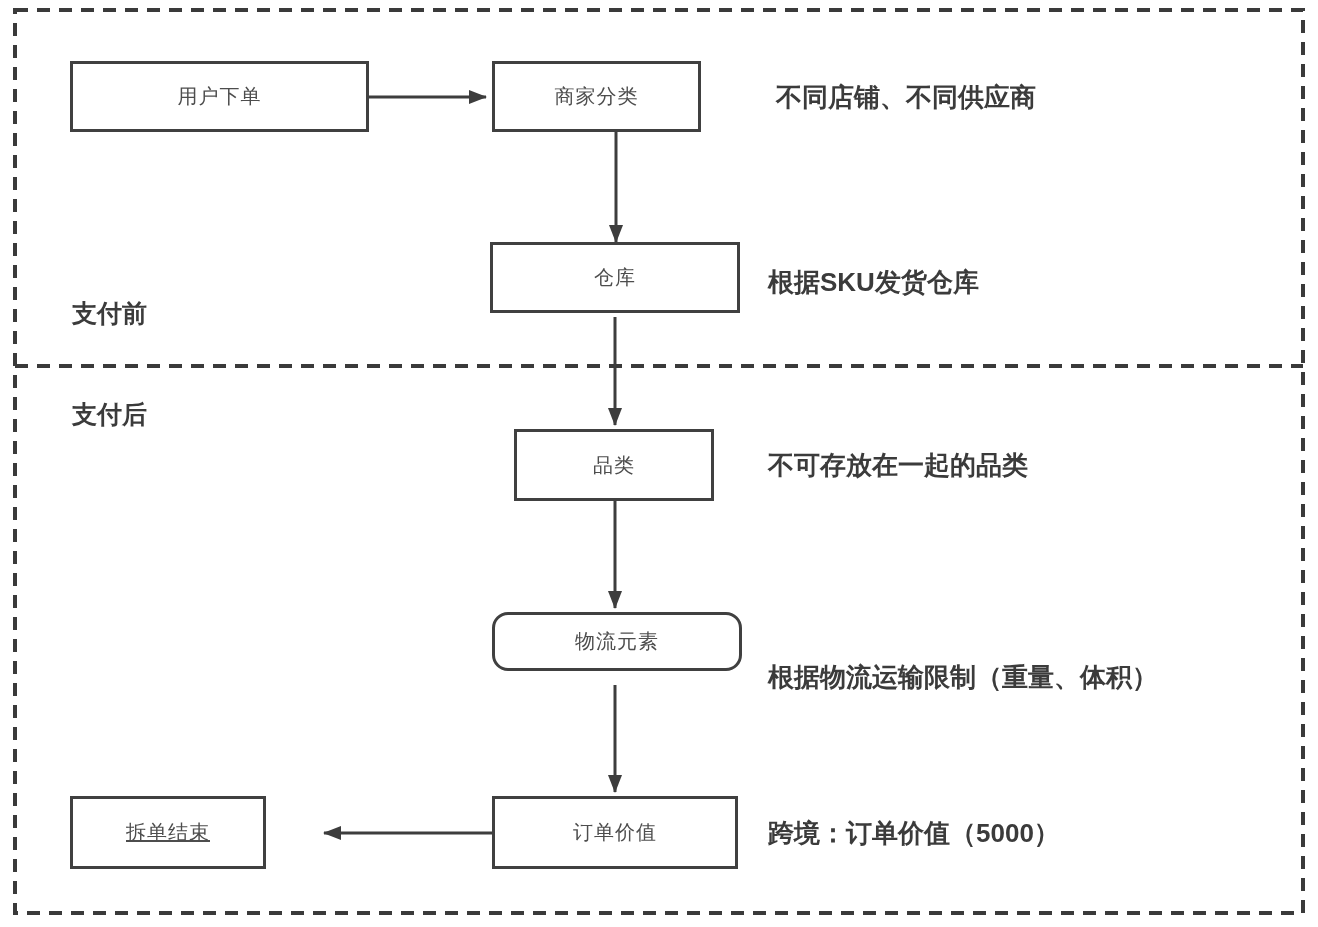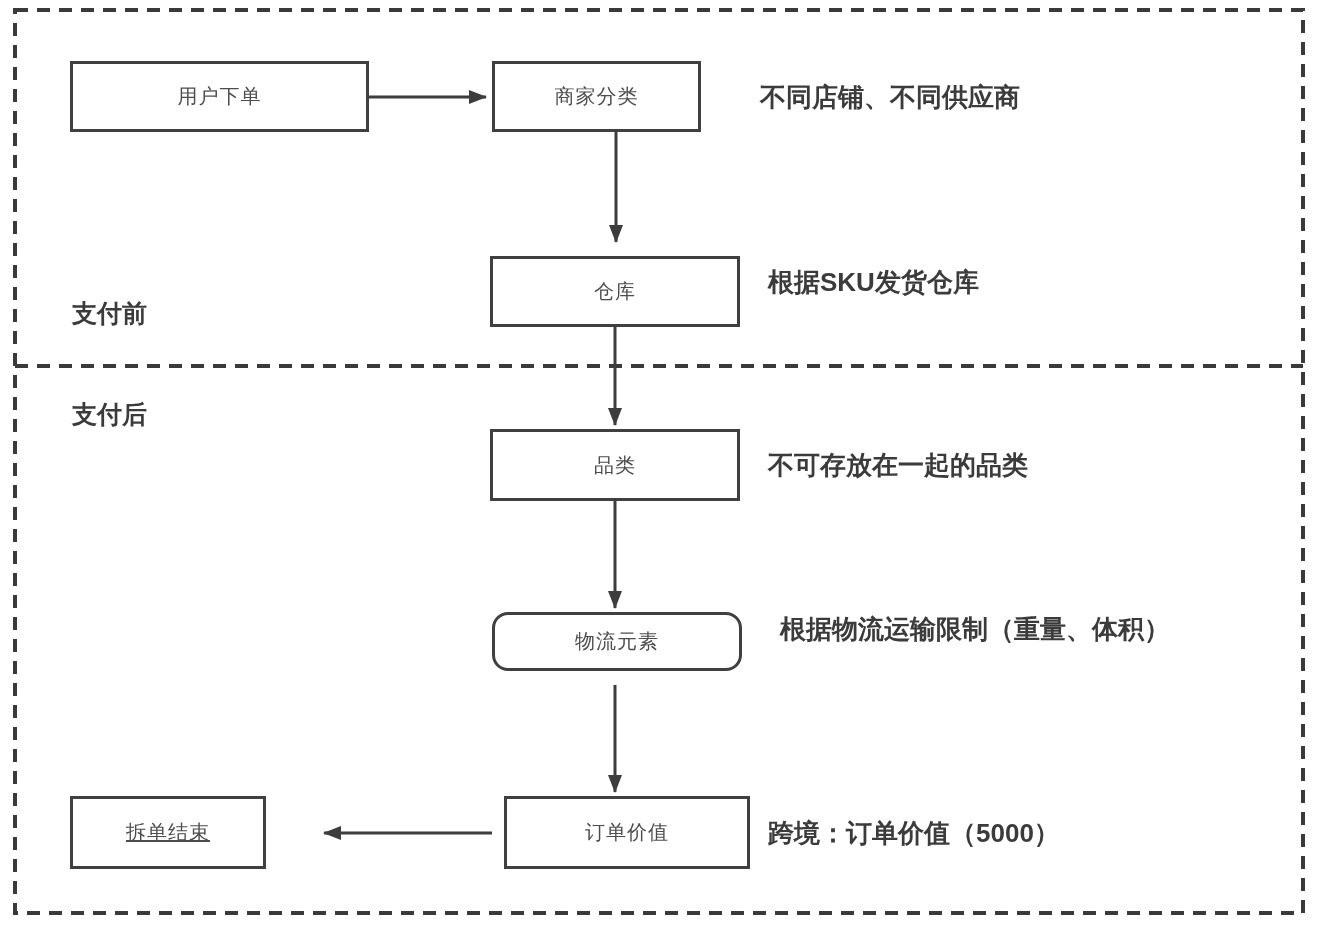--- a/index.html
+++ b/index.html
@@ -46,30 +46,30 @@
   .section-label {
     position: absolute;
     font-size: 25px;
     font-weight: bold;
     color: #3b3b3b;
     white-space: nowrap;
   }
   
   .n-user      { left: 70px;  top: 61px;  width: 299px; height: 71px; }
   .n-merchant  { left: 492px; top: 61px;  width: 209px; height: 71px; }
-  .n-warehouse { left: 490px; top: 256px; width: 250px; height: 71px; }
-  .n-category  { left: 490px; top: 429px; width: 250px; height: 72px; }
+  .n-warehouse { left: 490px; top: 242px; width: 250px; height: 71px; }
+  .n-category  { left: 514px; top: 429px; width: 200px; height: 72px; }
   .n-logistics { left: 492px; top: 612px; width: 250px; height: 59px; border-radius: 16px; }
-  .n-ordervalue{ left: 492px; top: 796px; width: 246px; height: 73px; margin-left: 12px; }
+  .n-ordervalue{ left: 492px; top: 796px; width: 246px; height: 73px; }
   .n-splitend  { left: 70px;  top: 796px; width: 196px; height: 73px; text-decoration: underline; }
   
-  .a-merchant  { left: 760px; top: 82px; }
+  .a-merchant  { left: 776px; top: 82px; }
   .a-warehouse { left: 768px; top: 267px; }
   .a-category  { left: 768px; top: 450px; }
-  .a-logistics { left: 768px; top: 614px; margin-left: 12px; }
+  .a-logistics { left: 768px; top: 662px; }
   .a-ordervalue{ left: 768px; top: 818px; }
   .s-before { left: 72px; top: 297px; }
   .s-after  { left: 72px; top: 398px; text-align: center; }
 </style>
 </head>
 <body>
 
 <div class="canvas">
 
   <svg class="svg-layer" viewBox="0 0 1318 927" xmlns="http://www.w3.org/2000/svg">

